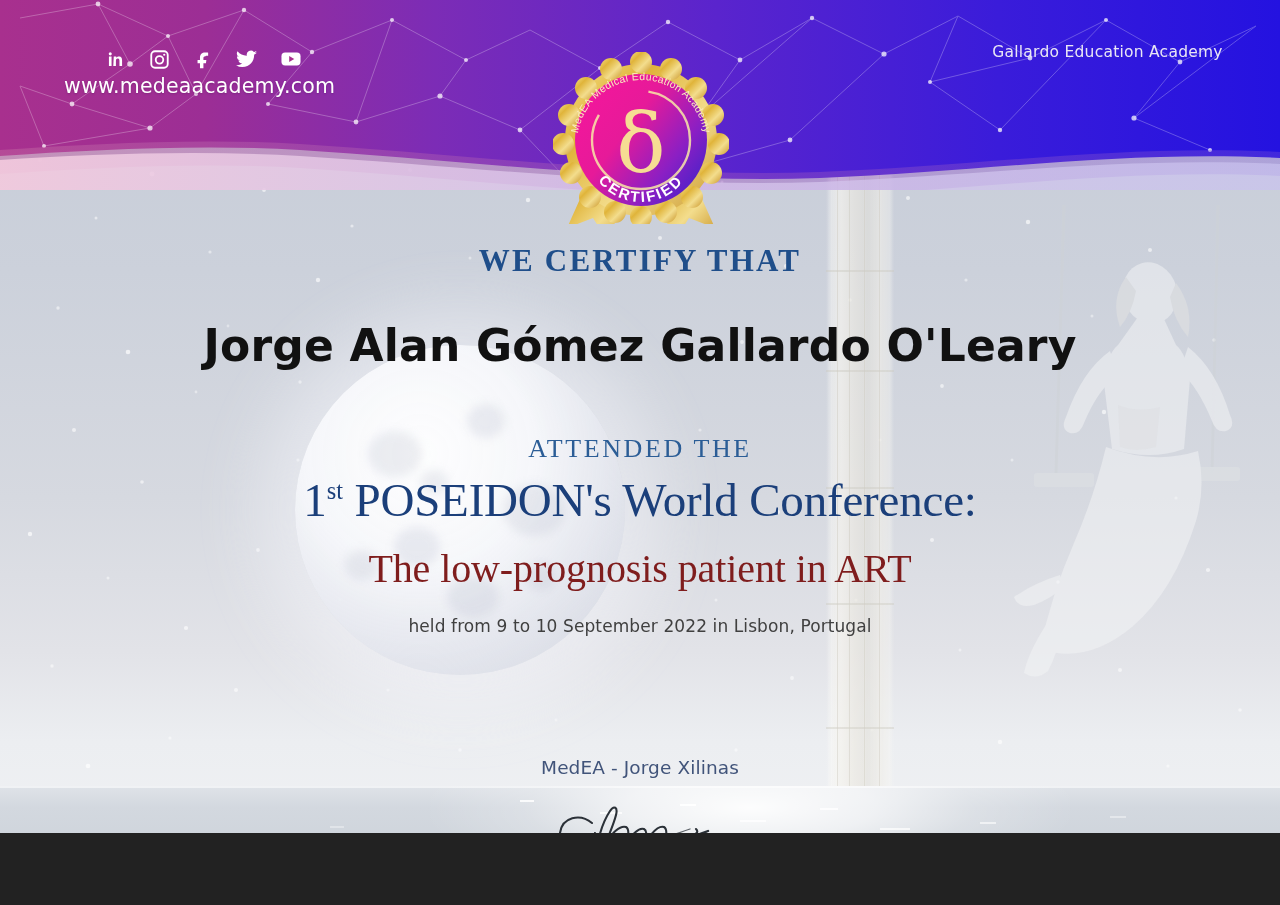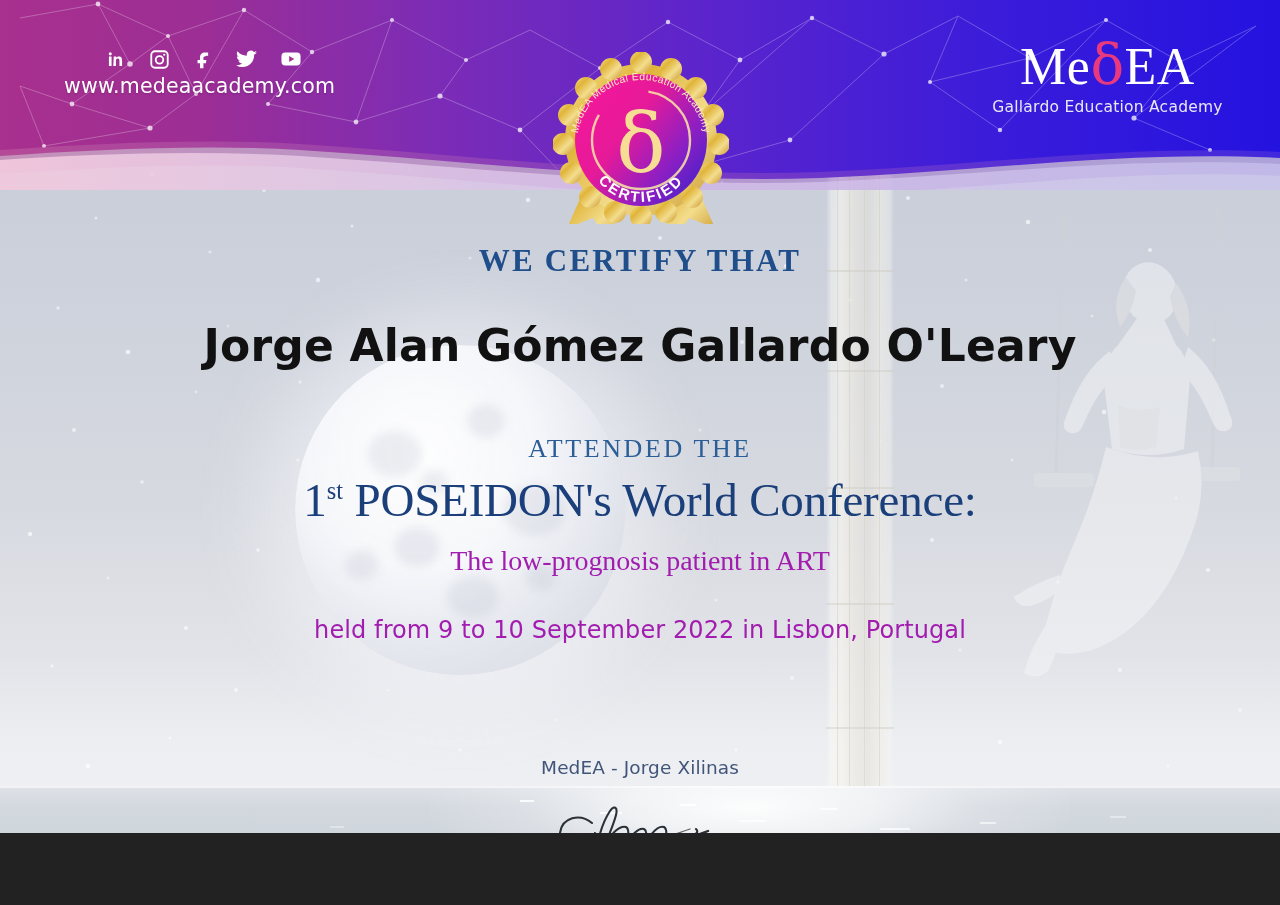--- a/index.html
+++ b/index.html
@@ -88,22 +88,22 @@
   
   .body{position:absolute;left:0;top:0;width:1280px;height:905px;}
   .ctr{position:absolute;width:1280px;text-align:center;font-family:Liberation Serif, serif;}
 
   .we-certify{top:243px;color:#1f4e8a;font-size:31px;font-weight:bold;letter-spacing:2.2px;}
   .recipient{top:320px;color:#111;font-size:44px;font-weight:bold;letter-spacing:.2px;
     font-family:"DejaVu Sans","Liberation Sans",sans-serif;}
   .attended{top:434px;color:#2b5d96;font-size:26px;letter-spacing:2.6px;}
   .title1{top:473px;color:#1b3f7a;font-size:47px;letter-spacing:-.2px;}
   .title1 sup{font-size:.52em;vertical-align:super;letter-spacing:0;}
-  .title2{top:545px;color:#a21caf;font-size:28px;letter-spacing:-.1px;}
-  .held{top:616px;color:#a21caf;font-size:24px;letter-spacing:.1px;
+  .title2{top:545px;color:#7f1d1d;font-size:40px;letter-spacing:-.1px;}
+  .held{top:616px;color:#404040;font-size:17px;letter-spacing:.1px;
     font-family:"DejaVu Sans","Liberation Sans",sans-serif;}
   .issue-date{top:682px;color:#111;font-size:29px;font-weight:bold;
     font-family:"DejaVu Sans","Liberation Sans",sans-serif;}
   .signer{top:757px;color:#41547a;font-size:18.5px;letter-spacing:.1px;
     font-family:"DejaVu Sans","Liberation Sans",sans-serif;}
   .signature{position:absolute;left:540px;top:795px;width:200px;height:80px;}
 </style>
 </head>
 <body>
 
@@ -375,21 +375,20 @@
         <svg viewBox="0 0 24 24" width="22" height="22" fill="#fff">
             <rect x="1.6" y="5" width="20.8" height="14" rx="4"></rect>
             <path d="M10 8.8l5.6 3.2-5.6 3.2z" fill="#a8308e"></path>
           </svg>
       </span>
     </div>
 
     <div class="weburl">www.medeaacademy.com</div>
 
     <div class="brand">
-      <div class="bmark"><span>Me</span><span class="delta">δ</span><span>EA</span></div>
       <div class="btag">Gallardo Education Academy</div>
     </div>
 
     <div class="seal">
       <svg viewBox="0 0 176 172" width="176" height="172">
         <defs>
           <linearGradient id="sealfill" x1="0" y1="0.15" x2="1" y2="0.9">
             <stop offset="0%" stop-color="#f5169c"></stop>
             <stop offset="38%" stop-color="#e61a99"></stop>
             <stop offset="72%" stop-color="#8a1fc4"></stop>

